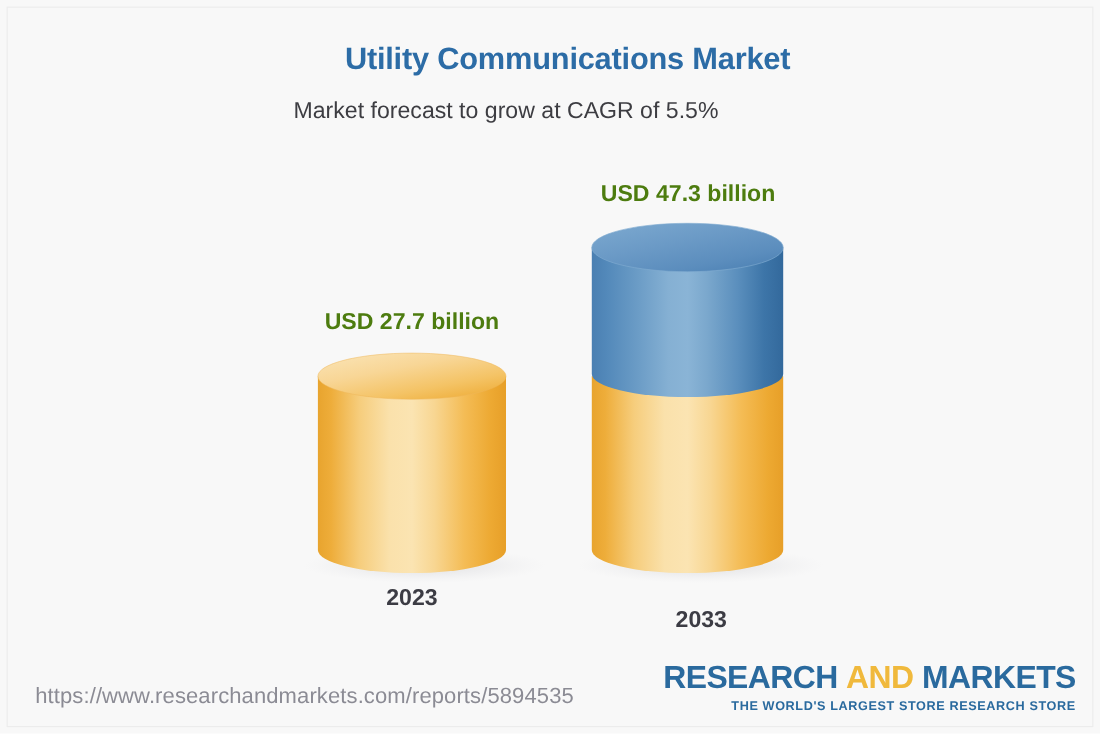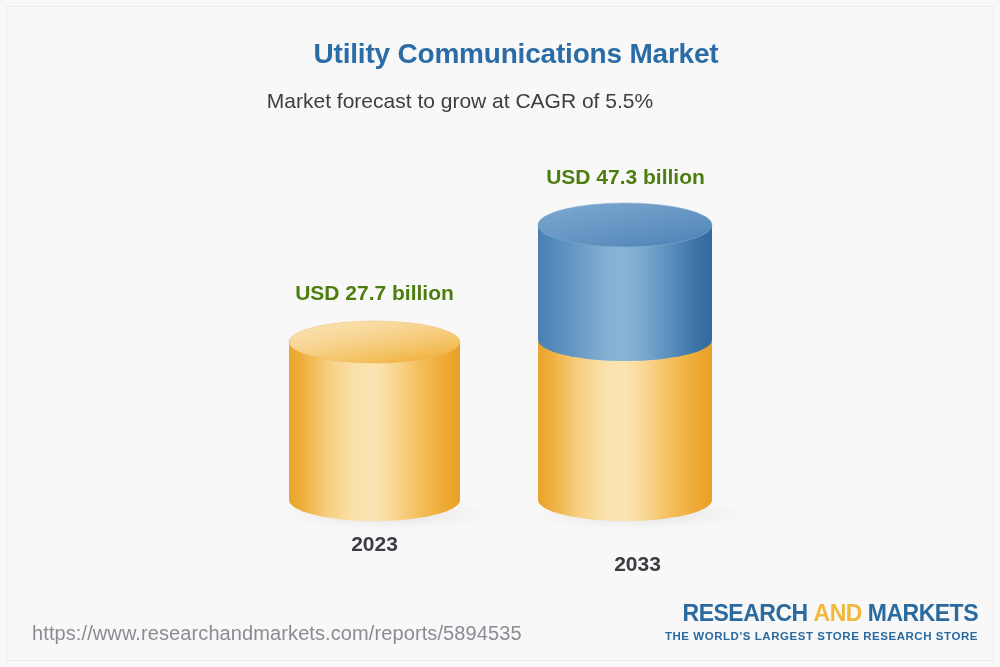--- a/index.html
+++ b/index.html
@@ -83,21 +83,21 @@
     color: #8b8b94;
     letter-spacing: 0.1px;
   }
   #logo {
     position: absolute;
     right: 22px;
     top: 602px;
     text-align: right;
   }
   #logo-wordmark {
-    font-size: 23px;
+    font-size: 29px;
     font-weight: bold;
     letter-spacing: -0.5px;
     line-height: 1.0;
     white-space: nowrap;
   }
   .logo-blue { color: #2a6a9e; }
   .logo-gold { color: #f0b93c; }
   #logo-tagline {
     font-size: 11.5px;
     font-weight: bold;

